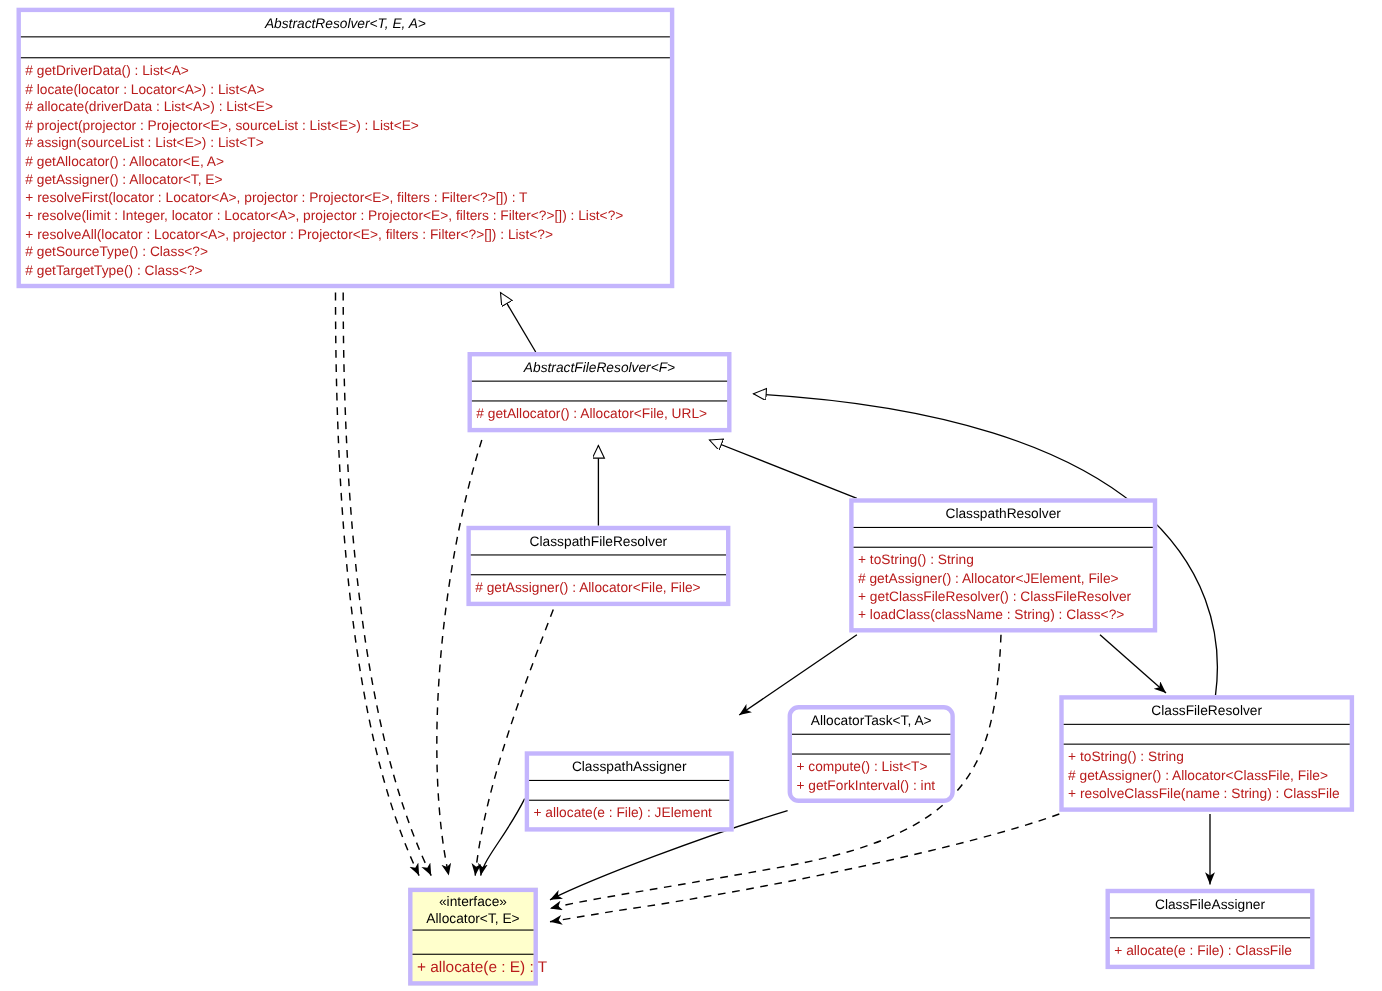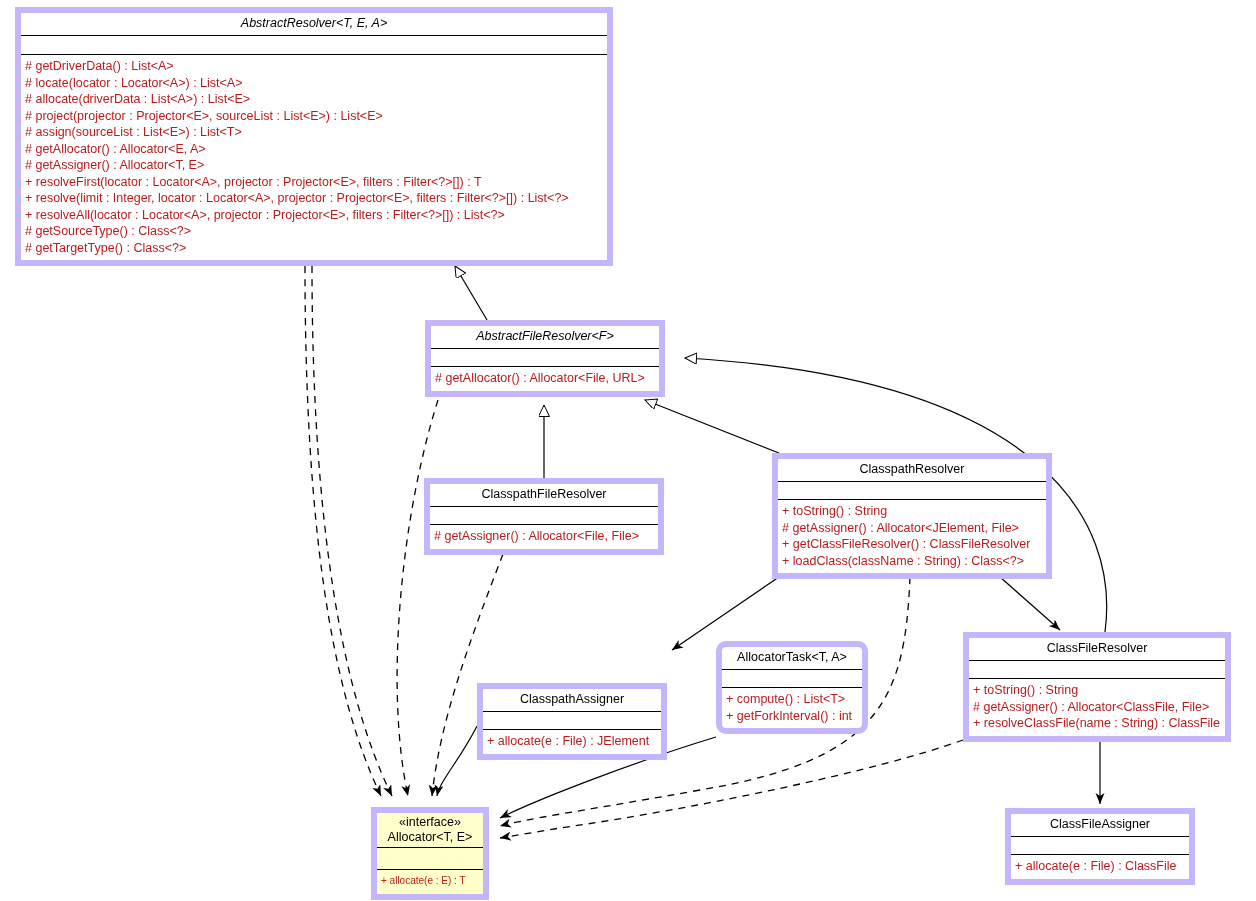--- a/index.html
+++ b/index.html
@@ -23,21 +23,21 @@
   #edge-layer {
     position: absolute;
     left: 0; top: 0;
     width: 1256px;
     height: 901px;
     pointer-events: none;
   }
   .uml-class {
     position: absolute;
     box-sizing: border-box;
-    border: 6px solid #c4b5fd;
+    border: 4px solid #c4b5fd;
     background: #ffffff;
     z-index: 5;
   }
   .uml-class.highlighted {
     background: #ffffcc;
   }
   .cls-name {
     box-sizing: border-box;
     text-align: center;
     padding: 3px 6px 4px 6px;
@@ -82,21 +82,21 @@
   #box-classpath-resolver { left: 772px; top: 453px; width: 280px; }
   #box-classpath-assigner { left: 477px; top: 650px; width: 190px; margin-top: 33px; }
   #box-allocator-task { left: 716px; top: 641px; width: 152px; border-radius: 10px; }
   #box-class-file-resolver { left: 963px; top: 632px; width: 268px; }
   #box-class-file-assigner { left: 1005px; top: 808px; width: 190px; }
   #box-allocator { left: 371px; top: 807px; width: 118px; }
 
   #box-abstract-resolver .cls-attrs { min-height: 19px; }
   #box-allocator .cls-attrs { min-height: 22px; }
   #box-allocator .cls-name { padding-top: 2px; padding-bottom: 2px; }
-  #box-allocator .op { font-size: 10px; }
+  #box-allocator .op { font-size: 14px; }
 </style>
 </head>
 <body>
 
 <div id="diagram-canvas">
 
   <svg id="edge-layer" viewBox="0 0 1256 901" width="1256" height="901" xmlns="http://www.w3.org/2000/svg">
     <defs>
       <marker id="hollow-triangle" markerWidth="14" markerHeight="14" refX="12" refY="5" orient="auto" markerUnits="userSpaceOnUse">
         <path d="M 12 5 L 0.5 10.5 L 0.5 -0.5 Z" fill="#ffffff" stroke="#000000" stroke-width="1"></path>

